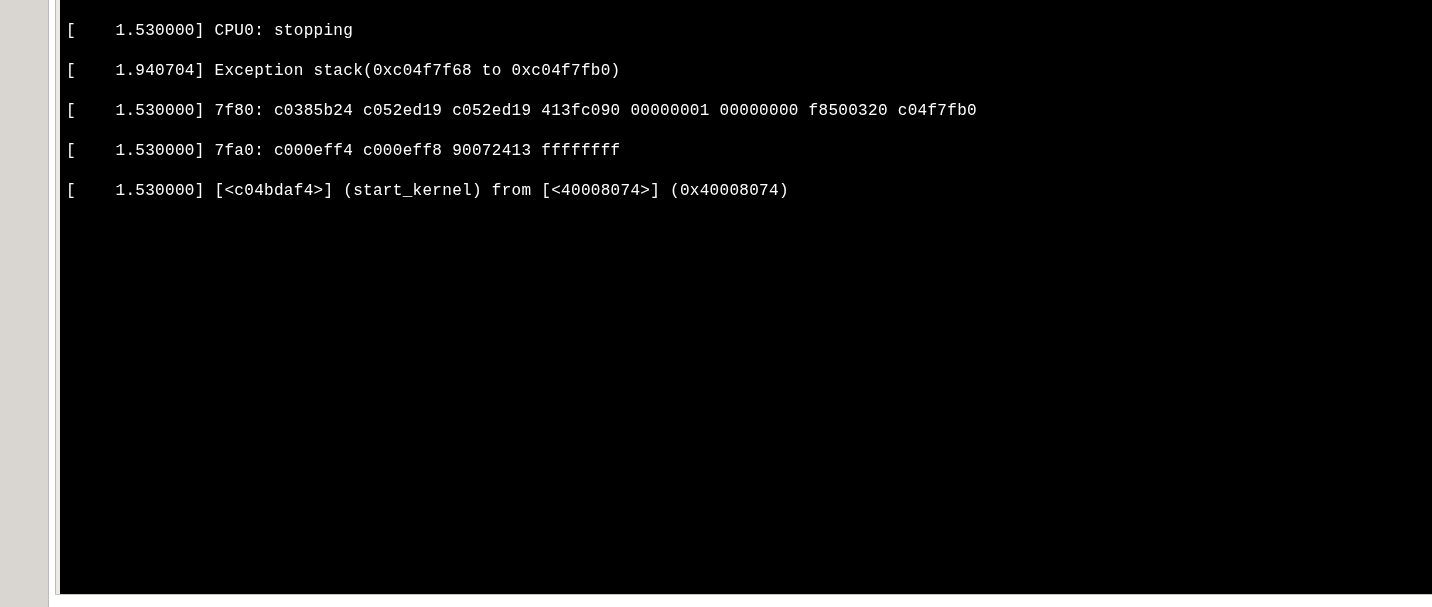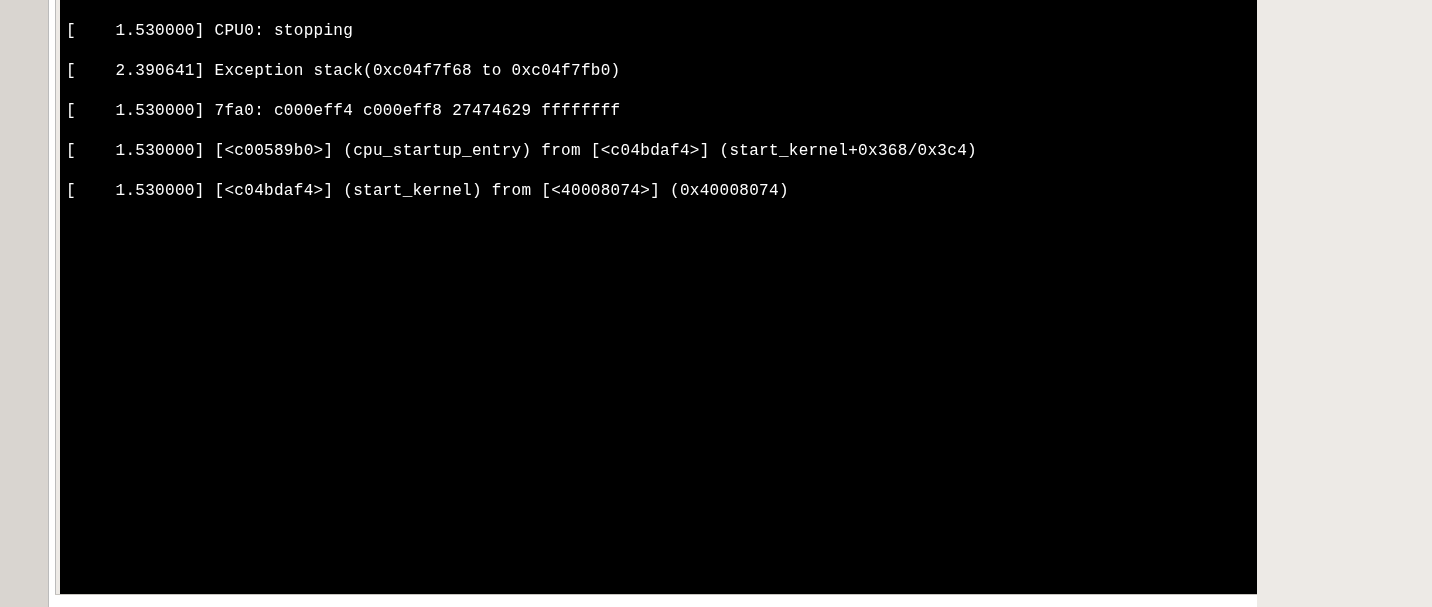--- a/index.html
+++ b/index.html
@@ -5,21 +5,21 @@
   html, body {
     margin: 0;
     padding: 0;
     width: 1432px;
     height: 607px;
     overflow: hidden;
     background: #edeae6;
   }
   .shell {
     position: relative;
-    width: 1257px;
+    width: 1432px;
     height: 607px;
     background: #edeae6;
   }
   .left-gutter {
     position: absolute;
     left: 0;
     top: 0;
     width: 48px;
     height: 100%;
     background: #d9d5d0;
@@ -65,23 +65,23 @@
   .ln { display: block; }
 </style>
 </head>
 <body>
 <div class="shell">
   <div class="left-gutter"></div>
   <div class="left-bar"></div>
 
   <div class="terminal">
 <span class="ln">[    1.530000] CPU0: stopping</span>
-<span class="ln">[    2.390641] Exception stack(0xc04f7f68 to 0xc04f7fb0)</span>
-<span class="ln">[    1.530000] 7fa0: c000eff4 c000eff8 27474629 ffffffff</span>
-<span class="ln">[    1.530000] [&lt;c00589b0&gt;] (cpu_startup_entry) from [&lt;c04bdaf4&gt;] (start_kernel+0x368/0x3c4)</span>
+<span class="ln">[    1.940704] Exception stack(0xc04f7f68 to 0xc04f7fb0)</span>
+<span class="ln">[    1.530000] 7f80: c0385b24 c052ed19 c052ed19 413fc090 00000001 00000000 f8500320 c04f7fb0</span>
+<span class="ln">[    1.530000] 7fa0: c000eff4 c000eff8 90072413 ffffffff</span>
 <span class="ln">[    1.530000] [&lt;c04bdaf4&gt;] (start_kernel) from [&lt;40008074&gt;] (0x40008074)</span>
 
 
 
 
 
 
 
 
 

